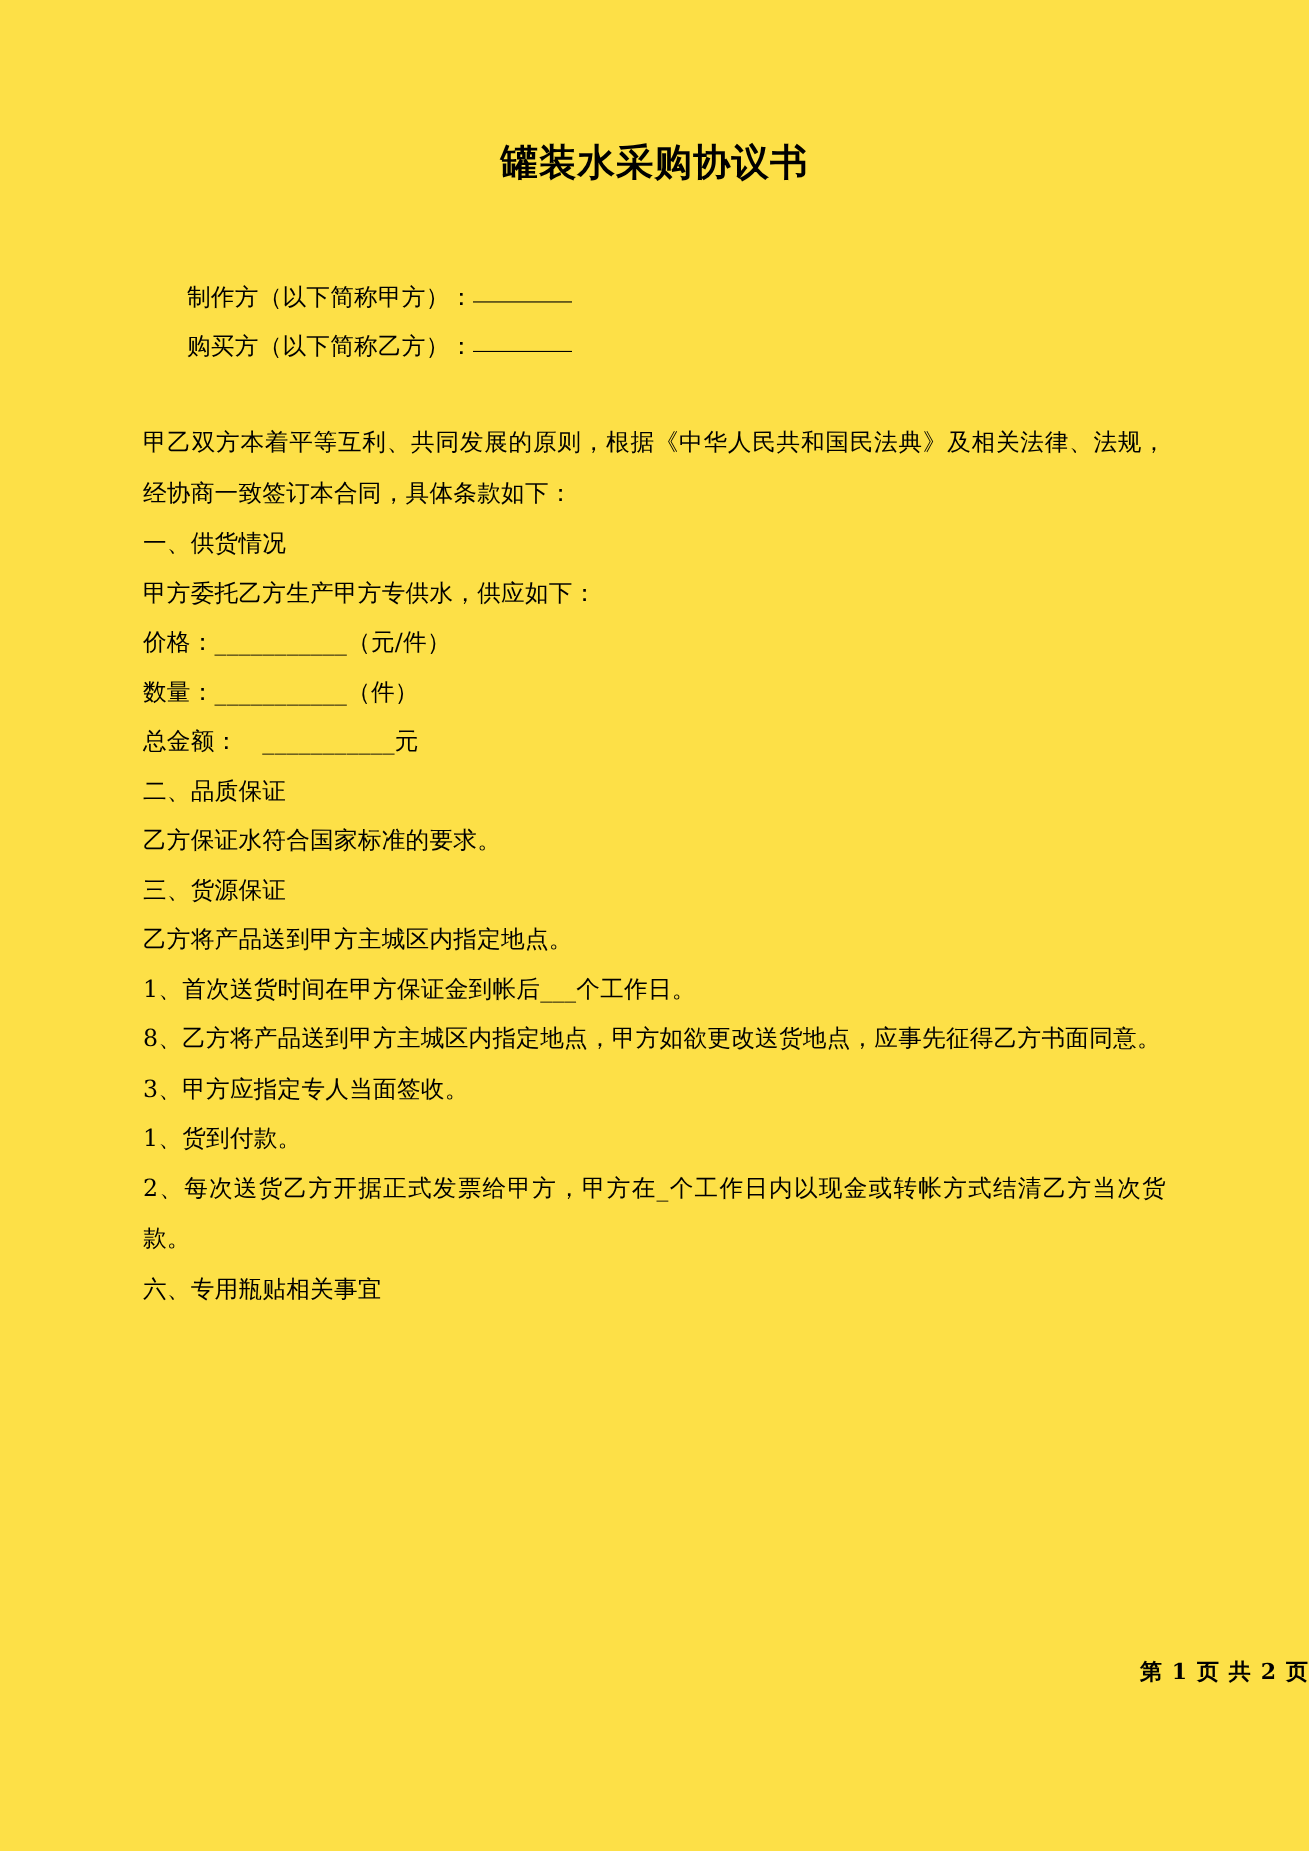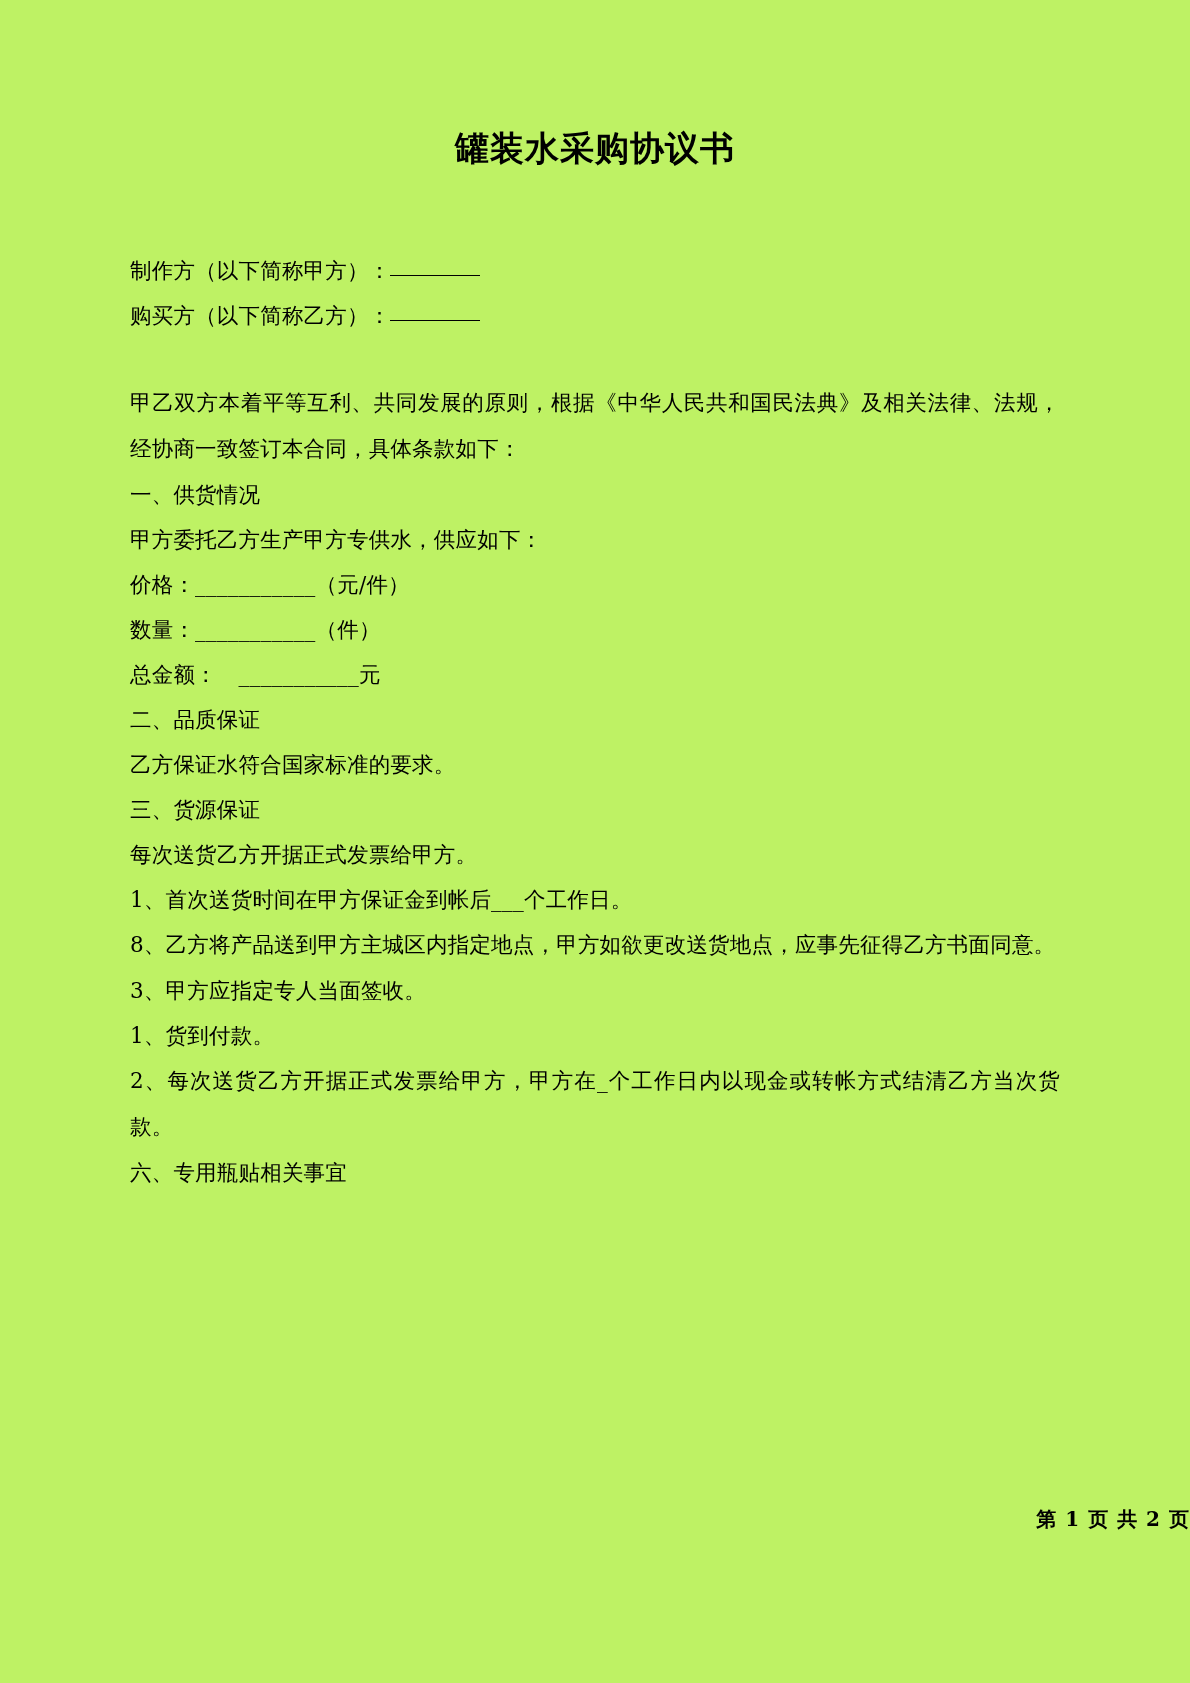--- a/index.html
+++ b/index.html
@@ -8,21 +8,21 @@
     background: #ffffff;
   }
   body {
     font-family: "DejaVu Serif", "Liberation Serif", serif;
     color: #000000;
   }
   .page {
     position: relative;
     width: 1190px;
     height: 1683px;
-    background: #bef264;
+    background: #fde047;
     margin: 0 auto;
     overflow: hidden;
     box-sizing: border-box;
   }
   .doc-title {
     text-align: center;
     font-size: 34px;
     font-weight: bold;
     letter-spacing: 1px;
     margin: 0;
@@ -31,20 +31,21 @@
     font-family: "DejaVu Serif", "Liberation Serif", serif;
   }
   .body-area {
     position: absolute;
     left: 130px;
     right: 130px;
     top: 248px;
   }
   .party-block {
     margin-bottom: 0;
+    margin-left: 40px;
   }
   .line {
     font-size: 21.5px;
     line-height: 45px;
     white-space: nowrap;
     letter-spacing: 0.2px;
   }
   .line.wrap {
     white-space: normal;
     line-height: 46px;
@@ -95,21 +96,21 @@
     <div class="line">一、供货情况</div>
     <div class="line">甲方委托乙方生产甲方专供水，供应如下：</div>
     <div class="line">价格：___________（元/件）</div>
     <div class="line">数量：___________（件）</div>
     <div class="line">总金额：　___________元</div>
 
     <div class="line">二、品质保证</div>
     <div class="line">乙方保证水符合国家标准的要求。</div>
 
     <div class="line">三、货源保证</div>
-    <div class="line">每次送货乙方开据正式发票给甲方。</div>
+    <div class="line">乙方将产品送到甲方主城区内指定地点。</div>
 
     <div class="line">1、首次送货时间在甲方保证金到帐后___个工作日。</div>
     <div class="line wrap">8、乙方将产品送到甲方主城区内指定地点，甲方如欲更改送货地点，应事先征得乙方书面同意。</div>
     <div class="line">3、甲方应指定专人当面签收。</div>
 
     <div class="line">1、货到付款。</div>
     <div class="line wrap">2、每次送货乙方开据正式发票给甲方，甲方在_个工作日内以现金或转帐方式结清乙方当次货款。</div>
 
     <div class="line">六、专用瓶贴相关事宜</div>
 

